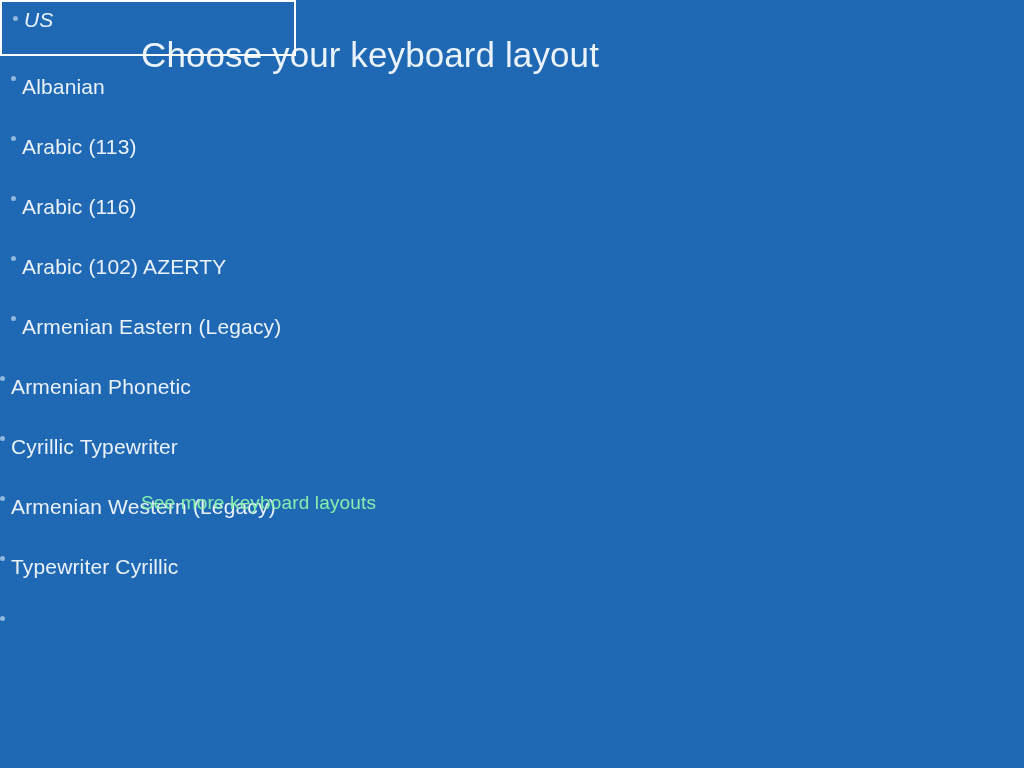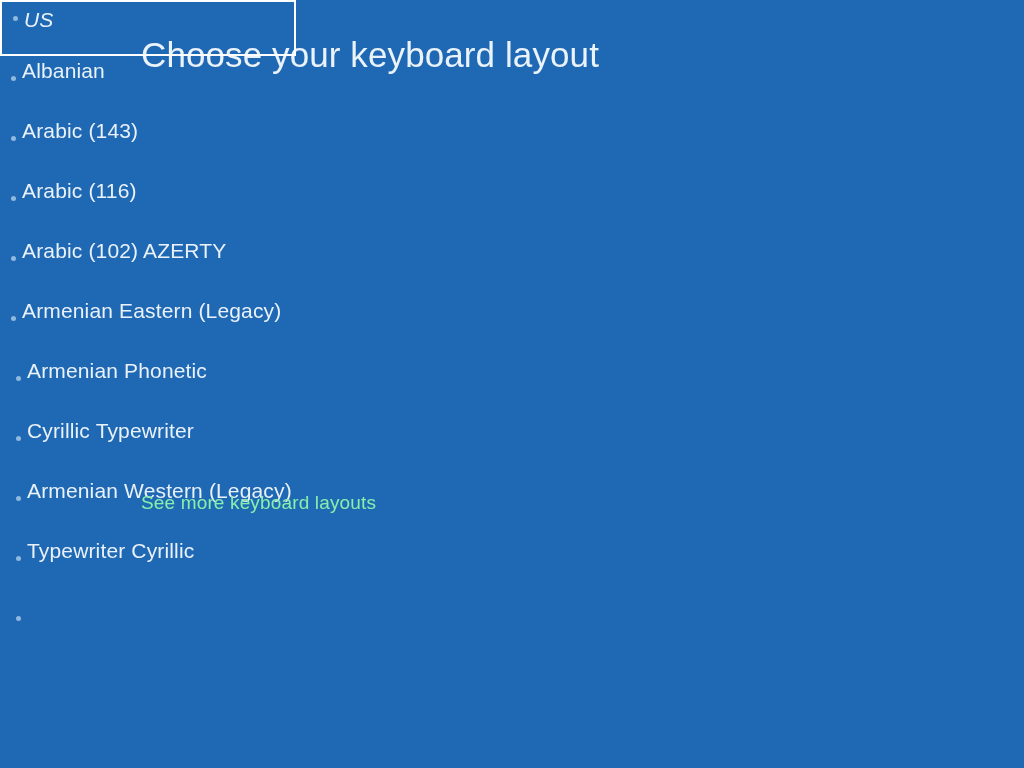--- a/index.html
+++ b/index.html
@@ -28,21 +28,21 @@
     left: 141px;
     top: 36px;
     font-size: 35px;
     font-weight: 300;
     letter-spacing: 0.1px;
     color: #eaf2fa;
     white-space: nowrap;
     line-height: 1.1;
   }
   #column-left  { left: 131px; width: 310px; }
-  #column-right { left: 466px; width: 330px; padding-left: 16px; }
+  #column-right { left: 466px; width: 330px; }
 
   
   .layout-item {
     position: relative;
     height: 60px;
     display: flex;
     align-items: flex-start;
     box-sizing: border-box;
   }
   #column-left .layout-item  { padding-left: 11px; }
@@ -65,21 +65,21 @@
     flex: 0 0 auto;
     margin-top: 16px;
     margin-right: 6px;
   }
 
   .layout-label {
     font-size: 21px;
     font-weight: 300;
     color: #e9f1f9;
     line-height: 1;
-    margin-top: 0;
+    margin-top: 16px;
     white-space: nowrap;
     letter-spacing: 0.15px;
   }
 
   .layout-item.selected .bullet-icon { margin-top: 14px; }
   .layout-item.selected .layout-label { margin-top: 7px; font-style: italic; }
 
   
   #see-more-link {
     position: absolute;
@@ -105,21 +105,21 @@
       <div class="layout-item selected">
         <span class="bullet-icon"></span>
         <span class="layout-label">US</span>
       </div>
       <div class="layout-item">
         <span class="bullet-icon"></span>
         <span class="layout-label">Albanian</span>
       </div>
       <div class="layout-item">
         <span class="bullet-icon"></span>
-        <span class="layout-label">Arabic (143)</span>
+        <span class="layout-label">Arabic (113)</span>
       </div>
       <div class="layout-item">
         <span class="bullet-icon"></span>
         <span class="layout-label">Arabic (116)</span>
       </div>
       <div class="layout-item">
         <span class="bullet-icon"></span>
         <span class="layout-label">Arabic (102) AZERTY</span>
       </div>
       <div class="layout-item">

